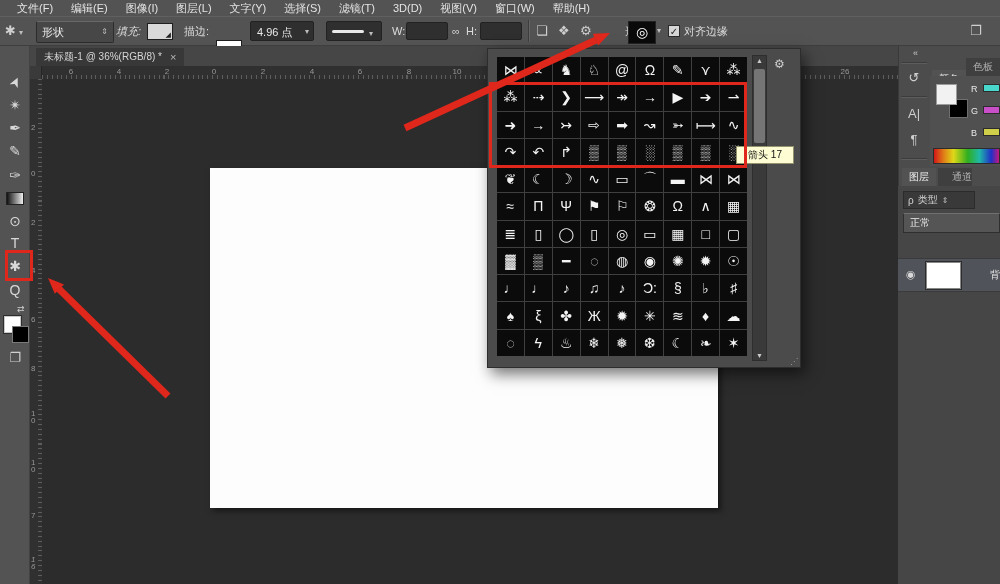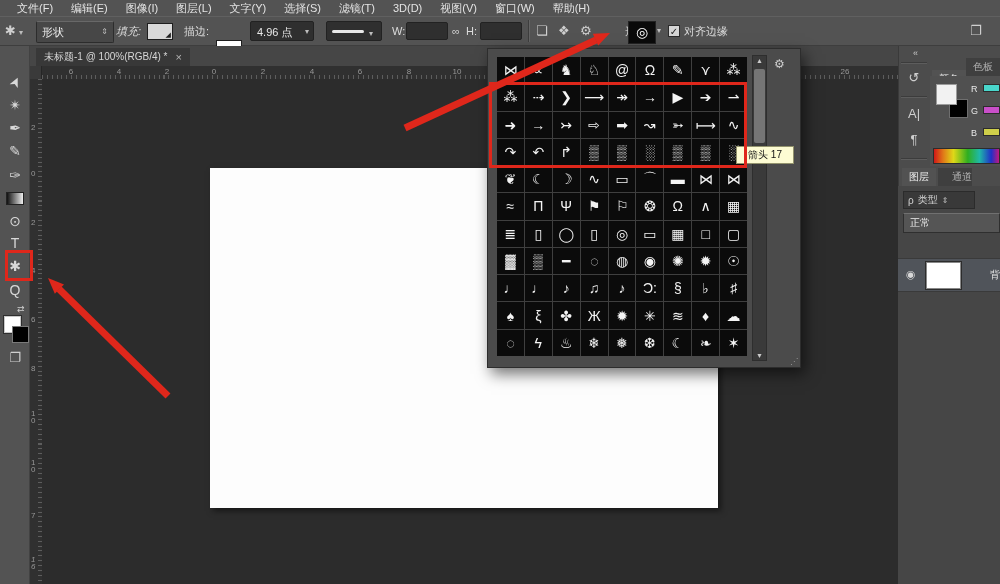--- a/index.html
+++ b/index.html
@@ -183,21 +183,21 @@
 <div id="fgbg">
   <span id="swap-colors">⇄</span>
   <div id="fg-swatch"></div>
   <div id="bg-swatch"></div>
 </div>
 <div id="screen-mode">❐</div>
 <div id="tool-highlight"></div>
 
 <div id="tabstrip">
   <div id="doc-tab">
-    <span>未标题-1 @ 100%(RGB/4) *</span>
+    <span>未标题-1 @ 36%(RGB/8) *</span>
     <span class="close">×</span>
   </div>
 </div>
 <div id="ruler-corner"></div>
 <div id="hruler">
     <span class="hnum" style="left: 29px;">6</span>
     <span class="hnum" style="left: 77px;">4</span>
     <span class="hnum" style="left: 125px;">2</span>
     <span class="hnum" style="left: 172px;">0</span>
     <span class="hnum" style="left: 221px;">2</span>

